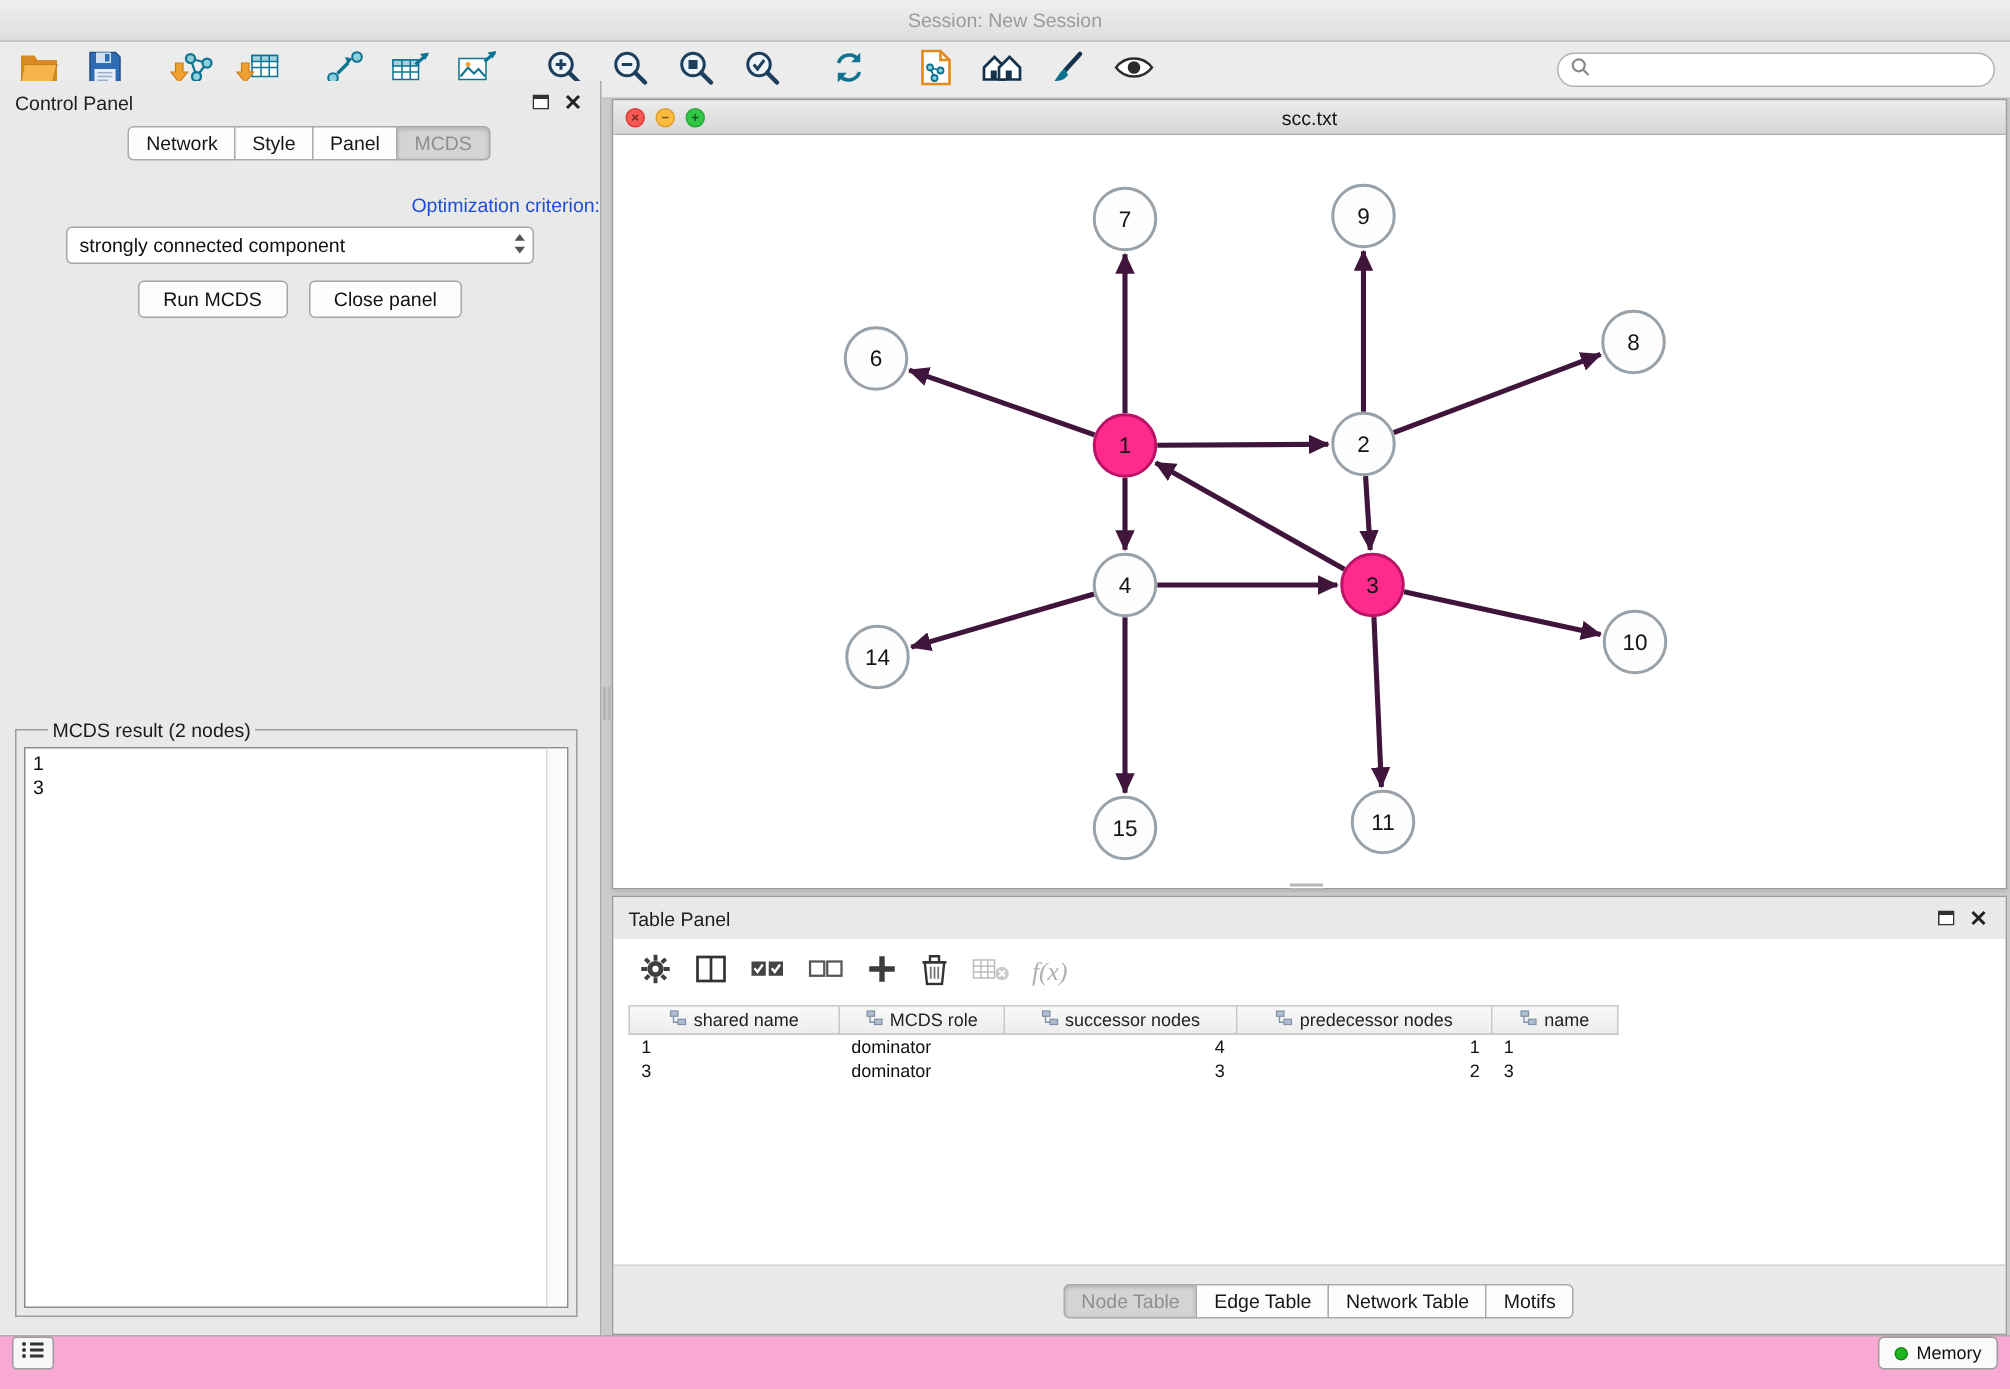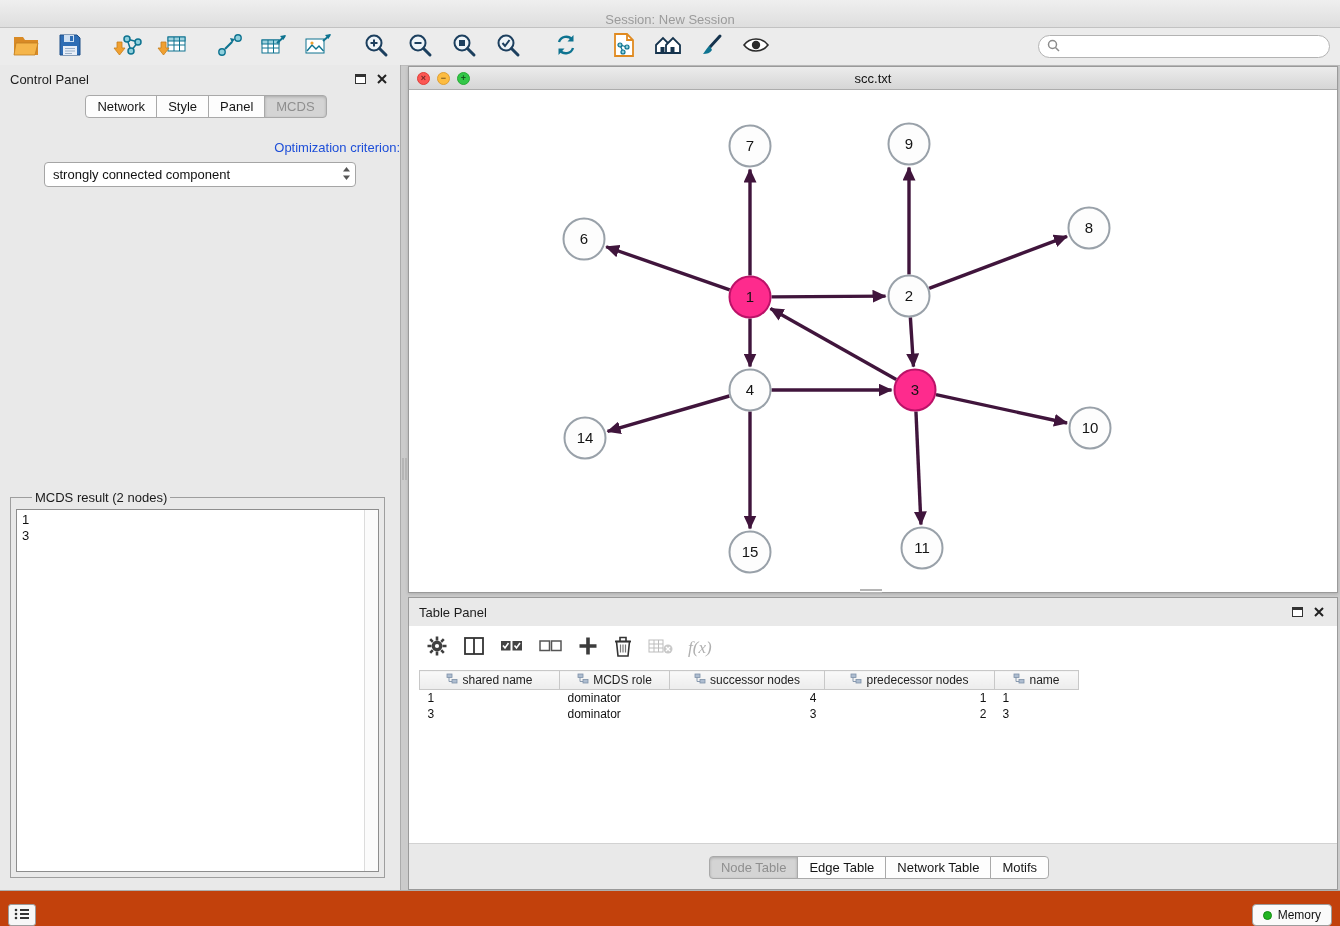--- a/index.html
+++ b/index.html
@@ -1,34 +1,34 @@
 <!DOCTYPE html>
 <html><head>
 <meta charset="utf-8">
 <style>
   *{margin:0;padding:0;box-sizing:border-box}
   html,body{width:1340px;height:926px}
   body{font-family:"Liberation Sans",sans-serif;background:#cbcbcb;position:relative;overflow:hidden;cursor:default}
 
   
   .titlebar{position:absolute;top:0;left:0;right:0;height:28px;background:linear-gradient(#efefef,#dedede);
-    border-bottom:1px solid #c2c2c2;display:flex;align-items:flex-end;justify-content:center;
+    border-bottom:1px solid #c2c2c2;display:flex;align-items:center;justify-content:center;
     font-size:13px;color:#9b9b9b}
 
   
   .toolbar{position:absolute;top:28px;left:0;right:0;height:38px;background:#ececec;
     border-bottom:1px solid #bdbdbd;display:flex;align-items:center;padding:0 10px}
   .tgroup{display:flex;align-items:center;gap:12px;margin-right:26px}
   .tbtn{width:32px;height:30px;display:flex;align-items:center;justify-content:center;background:transparent;border:none}
   .search{margin-left:auto;width:292px;height:23px;background:#fff;border:1px solid #b3b3b3;border-radius:12px;
     display:flex;align-items:center;padding:0 8px;gap:5px}
   .search input{border:none;outline:none;flex:1;font-size:12px;font-family:"Liberation Sans",sans-serif;background:transparent}
 
   
-  .control-panel{position:absolute;top:65px;left:0;width:401px;bottom:36px;background:#e9e9e9;
+  .control-panel{position:absolute;top:54px;left:0;width:401px;bottom:36px;background:#e9e9e9;
     border-right:1px solid #ababab;position:absolute}
   .panel-header{height:28px;display:flex;align-items:center;padding:0 10px;font-size:13px;color:#1d1d1d;gap:6px}
   .panel-header .spacer{flex:1}
   .mini-ico{width:16px;height:16px;display:flex;align-items:center;justify-content:center}
   .seg-tabs{display:flex;justify-content:center;margin-top:2px}
   .seg-tab{font-size:13px;color:#161616;background:#fdfdfd;border:1px solid #a9a9a9;padding:3px 11px;margin-left:-1px}
   .seg-tab:first-child{border-radius:4px 0 0 4px;margin-left:12px}
   .seg-tab:last-child{border-radius:0 4px 4px 0}
   .seg-tab.active{background:#d4d4d4;color:#8f8f8f;box-shadow:inset 0 1px 3px rgba(0,0,0,.2)}
   .opt-label{margin-top:22px;text-align:right;font-size:13px;color:#1d4ed8}
@@ -69,22 +69,22 @@
   .fx{font-family:"Liberation Serif",serif;font-style:italic;font-size:17px;color:#b0b0b0}
   .tp-table{border-collapse:collapse;table-layout:fixed;margin-left:10px;font-size:12px}
   .tp-table th{background:linear-gradient(#f9f9f9,#ececec);border:1px solid #c8c8c8;height:19px;
     font-weight:normal;color:#222;padding:0 4px;white-space:nowrap}
   .th-inner{display:flex;align-items:flex-start;justify-content:center;gap:4px}
   .tp-table td{height:16px;padding:0 8px;color:#111;white-space:nowrap}
   .tp-bottom{position:absolute;left:0;right:0;bottom:0;height:46px;background:#e9e9e9;
     border-top:1px solid #d2d2d2;display:flex;align-items:center;justify-content:center}
 
   
-  .statusbar{position:absolute;left:0;right:0;bottom:0;height:36px;background:#c2410c;border-top:1px solid #aeaeae;
-    display:flex;align-items:flex-end;padding:0 8px}
+  .statusbar{position:absolute;left:0;right:0;bottom:0;height:36px;background:#f9a8d4;border-top:1px solid #aeaeae;
+    display:flex;align-items:flex-start;padding:0 8px}
   .status-btn{width:28px;height:22px;background:#f7f7f7;border:1px solid #9c9c9c;border-radius:3px;
     display:flex;align-items:center;justify-content:center}
   .memory-btn{margin-left:auto;height:22px;display:flex;align-items:center;gap:6px;background:#fafafa;
     border:1px solid #9c9c9c;border-radius:4px;padding:0 10px;font-size:12px;color:#111}
   .mem-dot{width:9px;height:9px;border-radius:50%;background:#21b421;border:1px solid #128a12}
 </style>
 </head>
 <body>
 
 <div class="titlebar">
@@ -267,20 +267,24 @@
       <div class="seg-tab active">MCDS</div>
     </div>
   <div class="opt-label">Optimization criterion:</div>
   <div class="dropdown">
     <span>strongly connected component</span>
     <span class="dd-spacer"></span>
     <span><svg width="9" height="15" viewBox="0 0 9 15">
           <path d="M4.5 1L8 5.5H1z" fill="#555"></path>
           <path d="M4.5 14L1 9.5h7z" fill="#555"></path>
         </svg></span>
+  </div>
+  <div class="cp-buttons">
+    <button class="btn">Run MCDS</button>
+    <button class="btn">Close panel</button>
   </div>
   <fieldset class="result-fieldset">
     <legend>MCDS result (2 nodes)</legend>
     <div class="result-box" id="result-box">
       <div class="result-scroll"></div>
     <div>1</div>
         <div>3</div>
       </div>
   </fieldset>
 </div>

